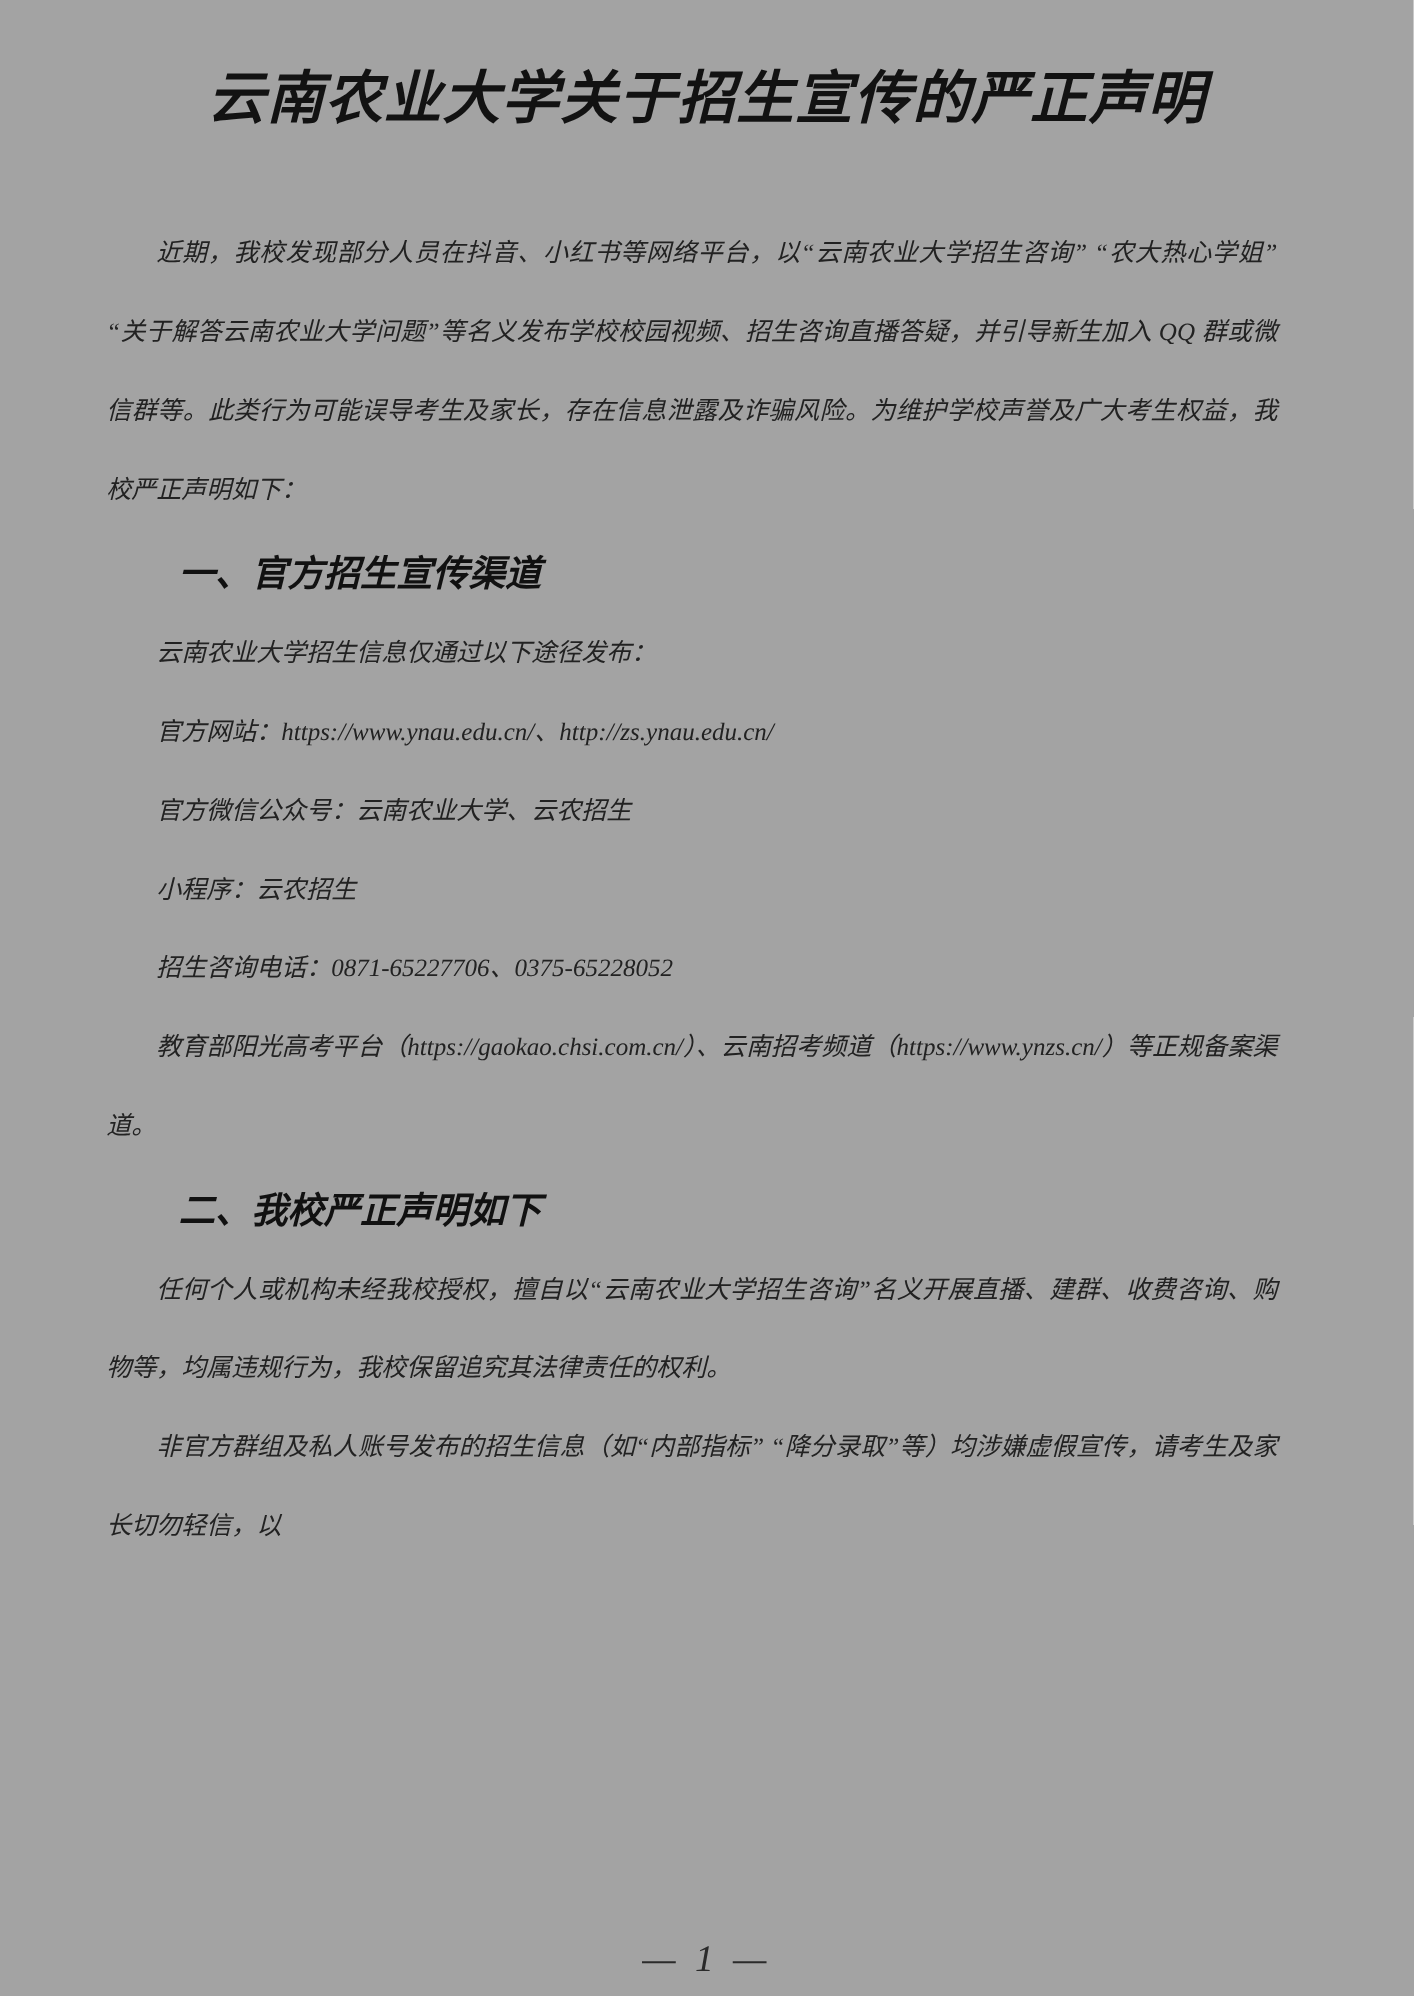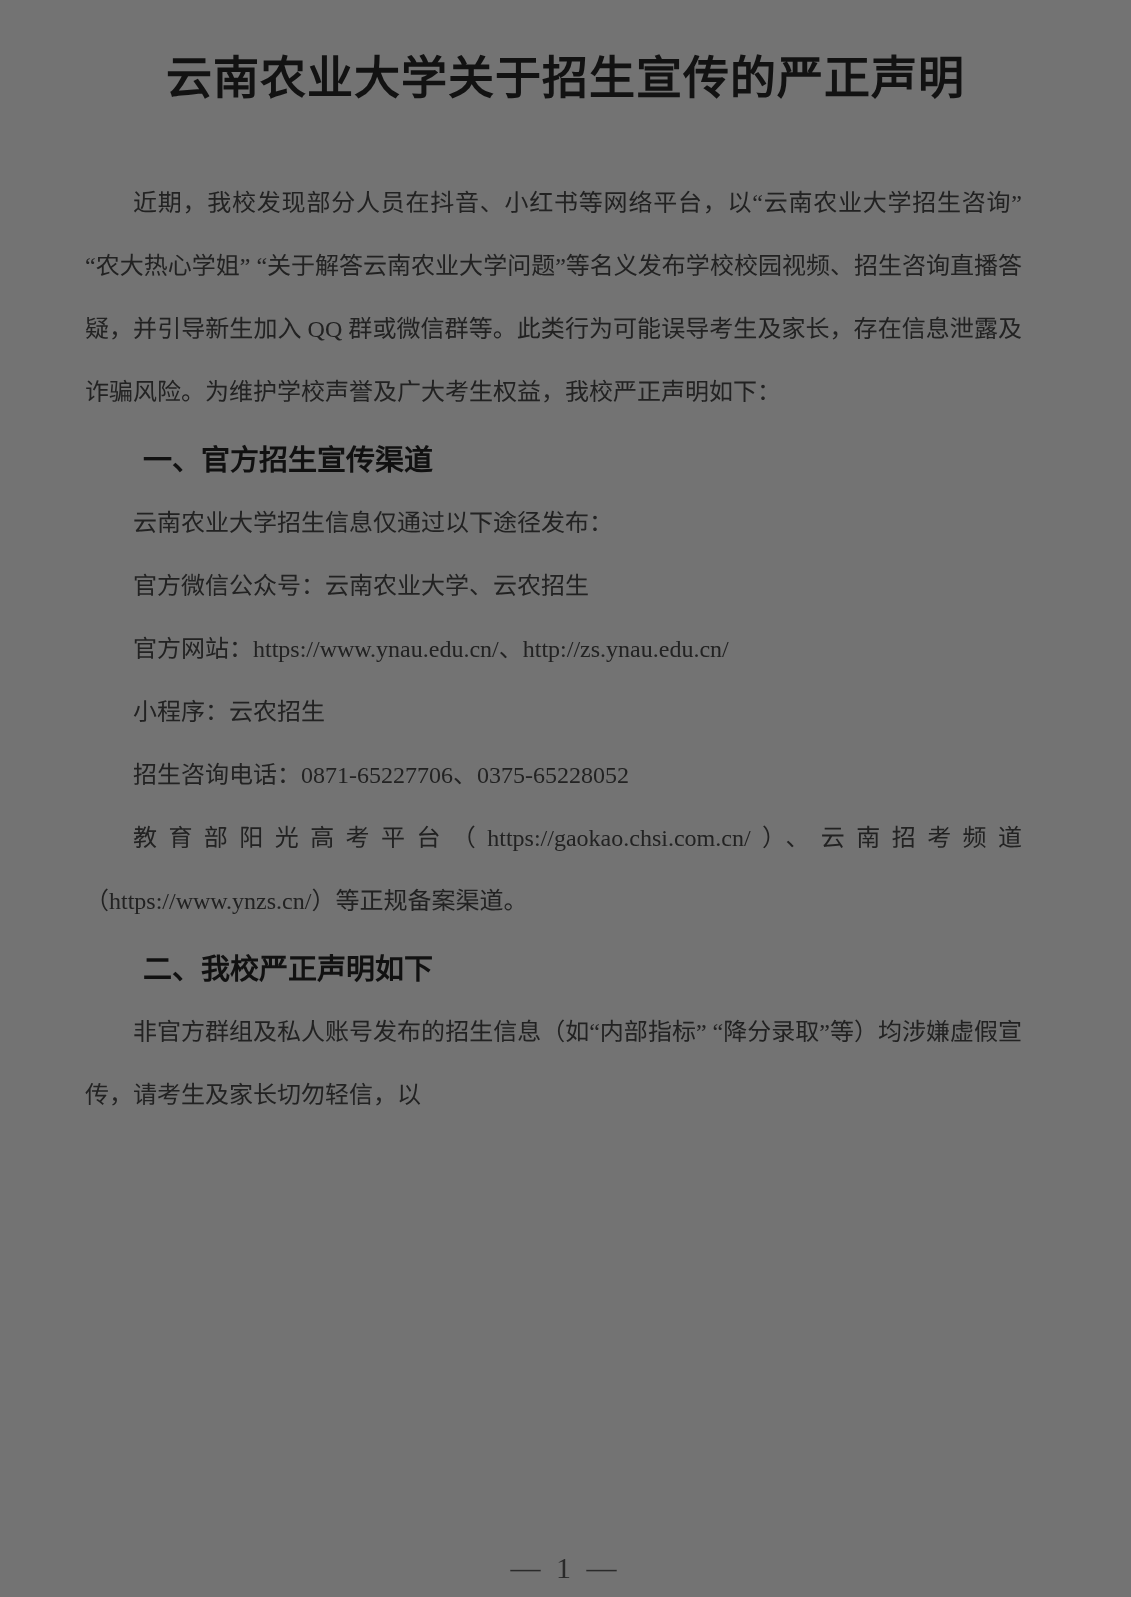--- a/index.html
+++ b/index.html
@@ -4,24 +4,25 @@
 <style>
   html, body {
     margin: 0;
     padding: 0;
     background: #ffffff;
   }
   .page {
     position: relative;
     width: 1131px;
     height: 1597px;
-    background: #737373;
+    background: #a3a3a3;
     overflow: hidden;
     font-family: "Liberation Serif", "DejaVu Serif", serif;
     color: #1f1f1f;
+    font-style: italic;
   }
   .doc-title {
     position: absolute;
     top: 48px;
     left: 0;
     width: 100%;
     margin: 0;
     text-align: center;
     font-family: "Liberation Sans", "DejaVu Sans", sans-serif;
     font-weight: 700;
@@ -31,21 +32,21 @@
     color: #121212;
   }
   .doc-body {
     position: absolute;
     left: 85px;
     top: 172px;
     width: 937px;
   }
   .para {
     margin: 0;
-    font-size: 24px;
+    font-size: 20px;
     line-height: 63px;
     text-align: justify;
     text-indent: 2em;
     color: #222222;
   }
   .section-heading {
     margin: 5px 0 0 0;
     font-family: "Liberation Sans", "DejaVu Sans", sans-serif;
     font-weight: 700;
     font-size: 29px;
@@ -73,32 +74,33 @@
   <h1 class="doc-title">云南农业大学关于招生宣传的严正声明</h1>
 
   <div class="doc-body">
 
     <p class="para">近期，我校发现部分人员在抖音、小红书等网络平台，以“云南农业大学招生咨询” “农大热心学姐” “关于解答云南农业大学问题”等名义发布学校校园视频、招生咨询直播答疑，并引导新生加入 QQ 群或微信群等。此类行为可能误导考生及家长，存在信息泄露及诈骗风险。为维护学校声誉及广大考生权益，我校严正声明如下：</p>
 
     <h2 class="section-heading">一、官方招生宣传渠道</h2>
 
     <p class="para">云南农业大学招生信息仅通过以下途径发布：</p>
 
+    <p class="para">官方网站：https://www.ynau.edu.cn/、http://zs.ynau.edu.cn/</p>
+
     <p class="para">官方微信公众号：云南农业大学、云农招生</p>
-
-    <p class="para">官方网站：https://www.ynau.edu.cn/、http://zs.ynau.edu.cn/</p>
 
     <p class="para">小程序：云农招生</p>
 
     <p class="para">招生咨询电话：0871-65227706、0375-65228052</p>
 
     <p class="para">教育部阳光高考平台（https://gaokao.chsi.com.cn/）、云南招考频道（https://www.ynzs.cn/）等正规备案渠道。</p>
 
     <h2 class="section-heading">二、我校严正声明如下</h2>
 
+    <p class="para">任何个人或机构未经我校授权，擅自以“云南农业大学招生咨询”名义开展直播、建群、收费咨询、购物等，均属违规行为，我校保留追究其法律责任的权利。</p>
 
 
     <p class="para">非官方群组及私人账号发布的招生信息（如“内部指标” “降分录取”等）均涉嫌虚假宣传，请考生及家长切勿轻信，以</p>
 
   </div>
 
   <div class="page-number">— 1 —</div>
 
 </div>
 

